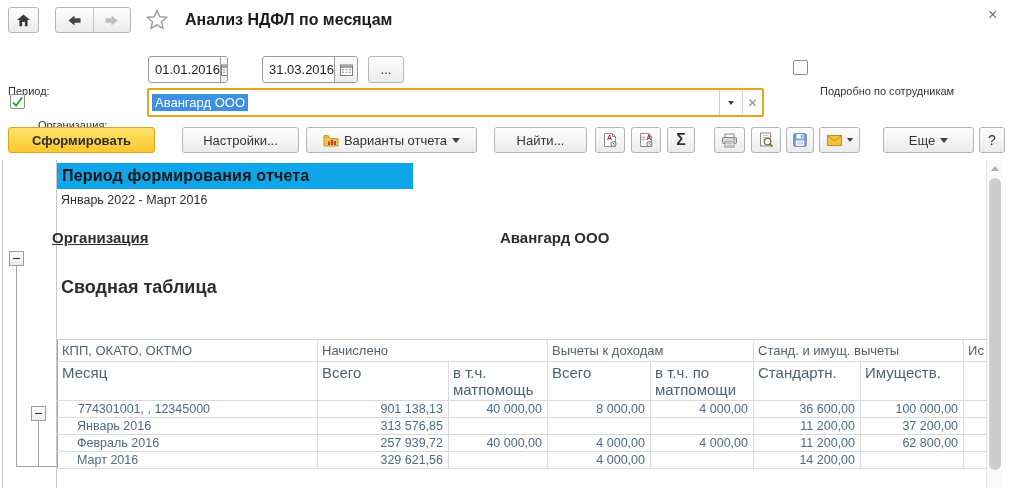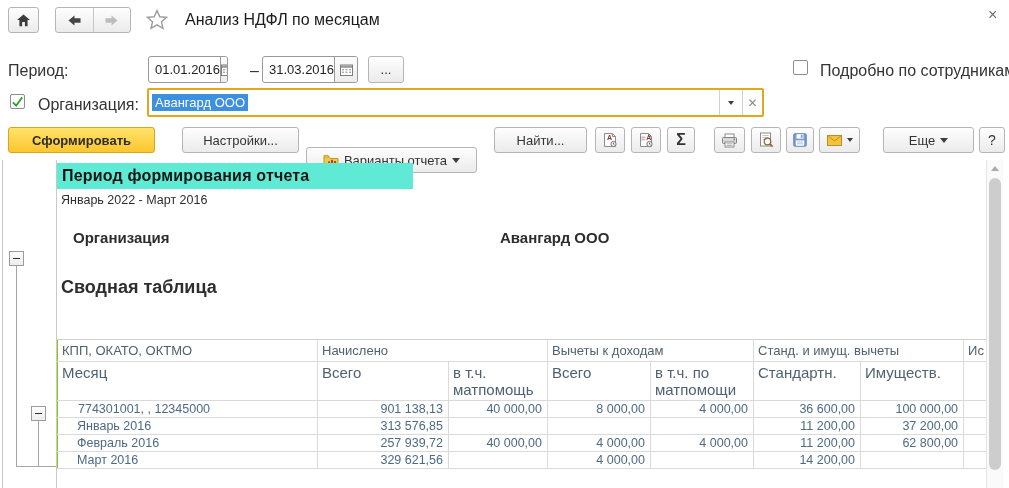--- a/index.html
+++ b/index.html
@@ -21,40 +21,40 @@
     background:linear-gradient(#ffe36b,#fcc62e);
     border:1px solid #d8a61b;font-weight:bold;color:#2c2c2c;
   }
   .caret{width:0;height:0;border-left:4px solid transparent;border-right:4px solid transparent;border-top:5px solid #3e3e3e;display:inline-block;}
   .caret.sm{border-left-width:3.5px;border-right-width:3.5px;border-top-width:4.5px;}
   
   .field{position:absolute;height:27px;box-sizing:border-box;border:1px solid #9a9a9a;border-radius:3px;background:#fff;display:flex;overflow:hidden;}
   .field .txt{flex:1;font-size:13px;color:#1e1e1e;display:flex;align-items:center;padding-left:6px;}
   .field .calbtn{width:24px;border-left:1px solid #9a9a9a;background:linear-gradient(#fdfdfd,#ececec);display:flex;align-items:center;justify-content:center;}
   .checkbox{position:absolute;width:15px;height:15px;box-sizing:border-box;border:1px solid #8d8d8d;border-radius:2px;background:#fff;display:flex;align-items:center;justify-content:center;}
-  .lbl13{position:absolute;font-size:16px;color:#333;white-space:nowrap;}
+  .lbl13{position:absolute;font-size:11px;color:#333;white-space:nowrap;margin-top:23px;}
   
   .combo{
     position:absolute;left:147px;top:88px;width:617px;height:29px;box-sizing:border-box;
     border:2px solid #e3a71c;border-radius:2px;background:#fff;display:flex;align-items:stretch;
   }
   .combo .val{flex:1;display:flex;align-items:center;padding-left:3px;font-size:13px;}
   .combo .sel{background:#3d8fe0;color:#fff;padding:1px 3px;}
   .combo .cbtn{width:22px;display:flex;align-items:center;justify-content:center;border-left:1px solid #d0d0d0;background:#fff;}
   .combo .xbtn{width:19px;display:flex;align-items:center;justify-content:center;border-left:1px solid #d0d0d0;background:#fff;color:#8a8a8a;font-size:12px;}
   
   .vline{position:absolute;width:1px;background:#c9c9c9;}
   .gline{position:absolute;background:#a6a6a6;}
   .minusbox{
     position:absolute;width:15px;height:15px;box-sizing:border-box;
     border:1px solid #9b9b9b;background:linear-gradient(#fdfdfd,#ededed);
     display:flex;align-items:center;justify-content:center;
   }
   .minusbox i{display:block;width:7px;height:1px;background:#2f2f2f;}
-  .bandhead{position:absolute;left:57px;top:163px;width:356px;height:26px;background:#5eead4;display:flex;align-items:center;}
+  .bandhead{position:absolute;left:57px;top:163px;width:356px;height:26px;background:#0ea5e9;display:flex;align-items:center;}
   .bandhead span{font-size:16px;font-weight:bold;color:#141414;padding-left:5px;letter-spacing:.2px;}
   .h-bold15{position:absolute;font-size:15px;font-weight:bold;color:#2d2d2d;white-space:nowrap;}
   .h-bold18{position:absolute;font-size:18px;font-weight:bold;color:#2d2d2d;white-space:nowrap;}
   
   .tblwrap{position:absolute;left:57px;top:339px;width:929px;height:135px;overflow:hidden;}
   table.rpt{border-collapse:collapse;table-layout:fixed;width:966px;font-size:12.5px;color:#4e6a84;}
   table.rpt td{border-right:1px solid #dadada;border-bottom:1px solid #dadada;padding:1px 5px;white-space:nowrap;overflow:hidden;box-sizing:border-box;}
   table.rpt td:first-child{border-left:1px solid #84cc16;}
   table.rpt tr.h1 td{border-top:1px solid #cfcfcf;height:22px;font-size:13px;padding:2px 4px;color:#50626f;}
   table.rpt tr.h2 td{height:36px;vertical-align:top;font-size:15px;padding:2px 4px;white-space:normal;line-height:17px;color:#50626f;}
@@ -93,21 +93,21 @@
     </span>
   </div>
 </div>
 <div class="abs" style="left:146px;top:9px;">
   <span>
     <svg width="22" height="21" viewBox="0 0 20 19">
         <polygon points="10,1.4 12.6,7 18.6,7.6 14.1,11.6 15.4,17.5 10,14.4 4.6,17.5 5.9,11.6 1.4,7.6 7.4,7" fill="none" stroke="#9c9c9c" stroke-width="1.3"></polygon>
       </svg>
   </span>
 </div>
-<div class="abs" style="left:185px;top:11px;font-size:16px;color:#1c1c1c;white-space:nowrap;">Анализ НДФЛ по месяцам</div>
+<div class="abs" style="left:185px;top:11px;font-size:16px;color:#1c1c1c;white-space:nowrap;font-weight:bold;">Анализ НДФЛ по месяцам</div>
 <div class="abs" style="left:988px;top:6px;font-size:16px;color:#6e6e6e;cursor:default;">×</div>
 
 <div class="lbl13" style="left:8px;top:62px;">Период:</div>
 
 <div class="field" style="left:148px;top:56px;width:80px;">
   <div class="txt">01.01.2016</div>
   <div class="calbtn">
     <span>
       <svg width="13" height="12" viewBox="0 0 13 12">
           <rect x="0.5" y="1" width="12" height="10.5" fill="#fff" stroke="#7d7d7d"></rect>
@@ -164,21 +164,21 @@
   <div class="cbtn">
       <span class="caret sm"></span>
     </div>
   <div class="xbtn">
       <span>✕</span>
     </div>
 </div>
 
 <div class="btn yellowbtn" style="left:8px;top:127px;width:147px;">Сформировать</div>
 <div class="btn" style="left:182px;top:127px;width:117px;">Настройки...</div>
-<div class="btn" style="left:306px;top:127px;width:171px;margin-top:20px;">
+<div class="btn" style="left:306px;top:127px;width:171px;">
   <span>
     <svg width="16" height="13" viewBox="0 0 16 13">
         <path d="M1 3 h5 l1.2 1.5 H15 V12 H1 Z" fill="#f2c84b" stroke="#c09a2b" stroke-width="1"></path>
         <path d="M1 3 V1.6 h4.2 l1 1.4" fill="#f2c84b" stroke="#c09a2b" stroke-width="1"></path>
         <g fill="#c23a2e">
           <rect x="5" y="7.5" width="2" height="3.5"></rect>
           <rect x="8" y="5.8" width="2" height="5.2"></rect>
           <rect x="11" y="7" width="2" height="4"></rect>
         </g>
       </svg>
@@ -278,21 +278,21 @@
 <div class="minusbox" style="left:31px;top:406px;">
     <i></i>
   </div>
 <div class="gline" style="left:38px;top:421px;width:1px;height:45px;"></div>
 <div class="gline" style="left:16px;top:466px;width:40px;height:1px;"></div>
 
 <div class="bandhead">
   <span>Период формирования отчета</span>
 </div>
 <div class="abs" style="left:61px;top:193px;font-size:12.5px;color:#2e2e2e;">Январь 2022 - Март 2016</div>
-<div class="h-bold15" style="left:73px;top:229px;">Организация</div>
+<div class="h-bold15" style="left:52px;top:229px;text-decoration:underline;">Организация</div>
 <div class="h-bold15" style="left:500px;top:229px;">Авангард ООО</div>
 <div class="h-bold18" style="left:61px;top:277px;">Сводная таблица</div>
 
 <div class="tblwrap">
   <table class="rpt">
     <colgroup>
       <col style="width:260px">
         <col style="width:131px">
         <col style="width:99px">
         <col style="width:103px">

